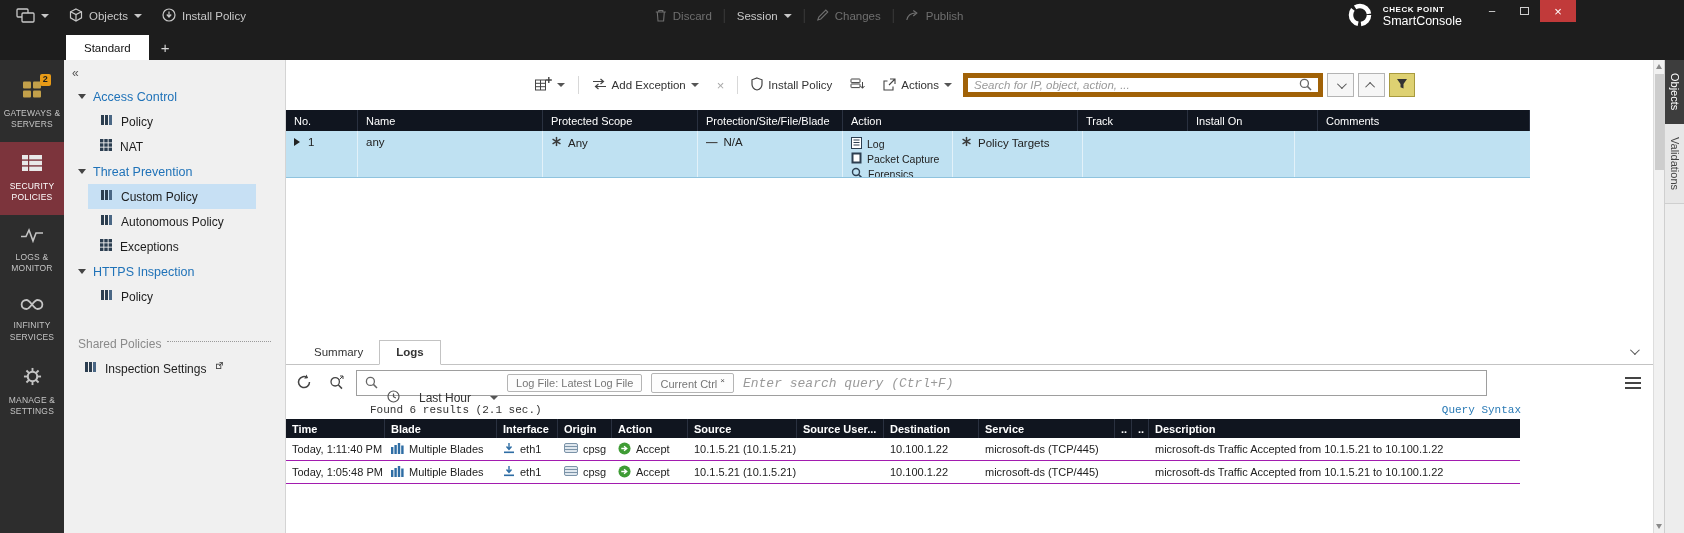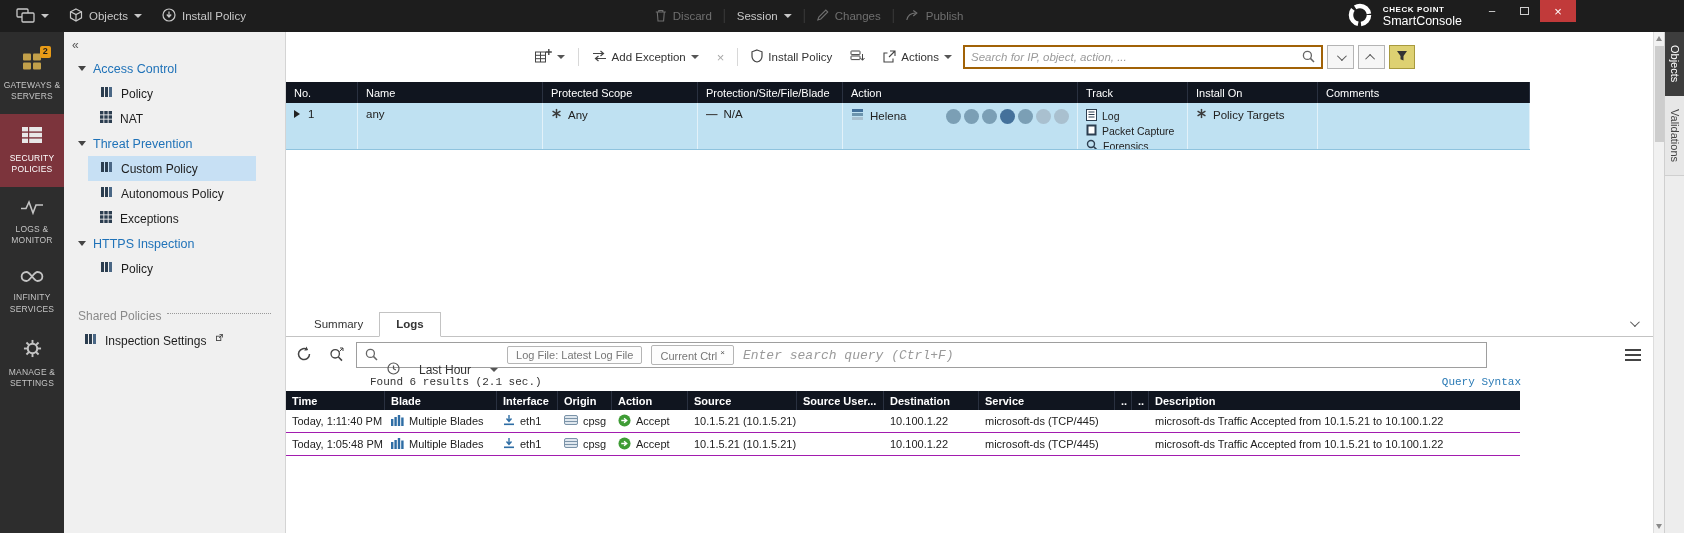--- a/index.html
+++ b/index.html
@@ -53,21 +53,21 @@
 
   
   .main { flex:1; min-width:0; background:#fff; display:flex; flex-direction:column; position:relative; }
 
   
   .policy-toolbar { height:26px; margin:12px 0 12px; display:flex; align-items:center; justify-content:flex-end; gap:4px; padding-right:238px; }
   .pt-btn { display:flex; align-items:center; gap:5px; height:24px; padding:0 7px; font-size:11.5px; color:#333; cursor:pointer; white-space:nowrap; }
   .pt-btn .caret { border-top-color:#555; }
   .pt-btn.disabled { color:#a8a8a8; }
   .vdiv { width:1px; height:18px; background:#d8d8d8; margin:0 2px; }
-  .search-box { width:360px; height:24px; border:2px solid #a16207; background:#fff; display:flex; align-items:center; padding:0 6px; gap:4px; }
+  .search-box { width:360px; height:24px; border:5px solid #a16207; background:#fff; display:flex; align-items:center; padding:0 6px; gap:4px; }
   .search-box input { flex:1; border:none; outline:none; font-family:"Liberation Sans",sans-serif; font-size:11.5px; color:#333; }
   .search-box input::placeholder { font-style:italic; color:#9a9a9a; }
   .chev-btn { width:27px; height:24px; border:1px solid #b4b4b4; background:#f6f6f6; display:flex; align-items:center; justify-content:center; cursor:pointer; }
   .chev { width:7px; height:7px; border-right:1.5px solid #555; border-bottom:1.5px solid #555; display:inline-block; }
   .chev.down { transform:rotate(45deg) translateY(-2px); }
   .chev.up { transform:rotate(-135deg) translateY(-2px); }
   .filter-btn { width:26px; height:24px; border:1px solid #a89a3e; background:#ded172; display:flex; align-items:center; justify-content:center; cursor:pointer; }
 
   
   .ptable { width:1244px; }
@@ -197,20 +197,24 @@
         </div>
       <div class="win-btn">
           <span class="max-glyph"></span>
         </div>
       <div class="win-btn close">
           <span>×</span>
         </div>
     </div>
   </div>
 
+  <div class="tabbar">
+    <div class="doc-tab">Standard</div>
+    <div class="add-tab">+</div>
+  </div>
 
   <div class="body">
 
     <div class="app-sidebar">
       <div class="side-item">
         <span><svg width="22" height="19" viewBox="0 0 22 19">
               <g fill="#c2a04a">
                 <rect x="2" y="1.5" width="8" height="7" rx="1"></rect>
                 <rect x="12" y="1.5" width="8" height="7" rx="1"></rect>
                 <rect x="2" y="10.5" width="8" height="7" rx="1"></rect>
@@ -466,39 +470,20 @@
                   </svg></span>
               <span>Any</span>
             </div>
           </div>
           <div class="p-cell c3">
             <div class="cell-line">
               <span style="font-weight:bold; color:#444;">—</span>
               <span>N/A</span>
             </div>
           </div>
-          <div class="p-cell c4 action-cell">
-            <div class="cell-line">
-              <span><svg width="13" height="13" viewBox="0 0 13 13">
-                    <rect x="1" y="1" width="11" height="3" fill="#44719b"></rect>
-                    <rect x="1" y="5" width="11" height="3" fill="#6d94ad"></rect>
-                    <rect x="1" y="9" width="11" height="3" fill="#a9c0cf"></rect>
-                  </svg></span>
-              <span>Helena</span>
-            </div>
-            <div class="blade-dots">
-              <span class="blade-dot" style="background:#7b9fb5;"></span>
-              <span class="blade-dot" style="background:#7b9fb5;"></span>
-              <span class="blade-dot" style="background:#7b9fb5;"></span>
-              <span class="blade-dot" style="background:#44719b;"></span>
-              <span class="blade-dot" style="background:#7b9fb5;"></span>
-              <span class="blade-dot" style="background:#a9c0cf;"></span>
-              <span class="blade-dot" style="background:#a9c0cf;"></span>
-            </div>
-          </div>
           <div class="p-cell c5">
             <div class="track-line">
               <span><svg width="11" height="12" viewBox="0 0 11 12">
                     <rect x="0.5" y="0.5" width="10" height="11" fill="#fff" stroke="#2c3e50"></rect>
                     <line x1="2.5" y1="3" x2="8.5" y2="3" stroke="#2c3e50"></line>
                     <line x1="2.5" y1="5.5" x2="8.5" y2="5.5" stroke="#2c3e50"></line>
                     <line x1="2.5" y1="8" x2="8.5" y2="8" stroke="#2c3e50"></line>
                   </svg></span>
               <span>Log</span>
             </div>

